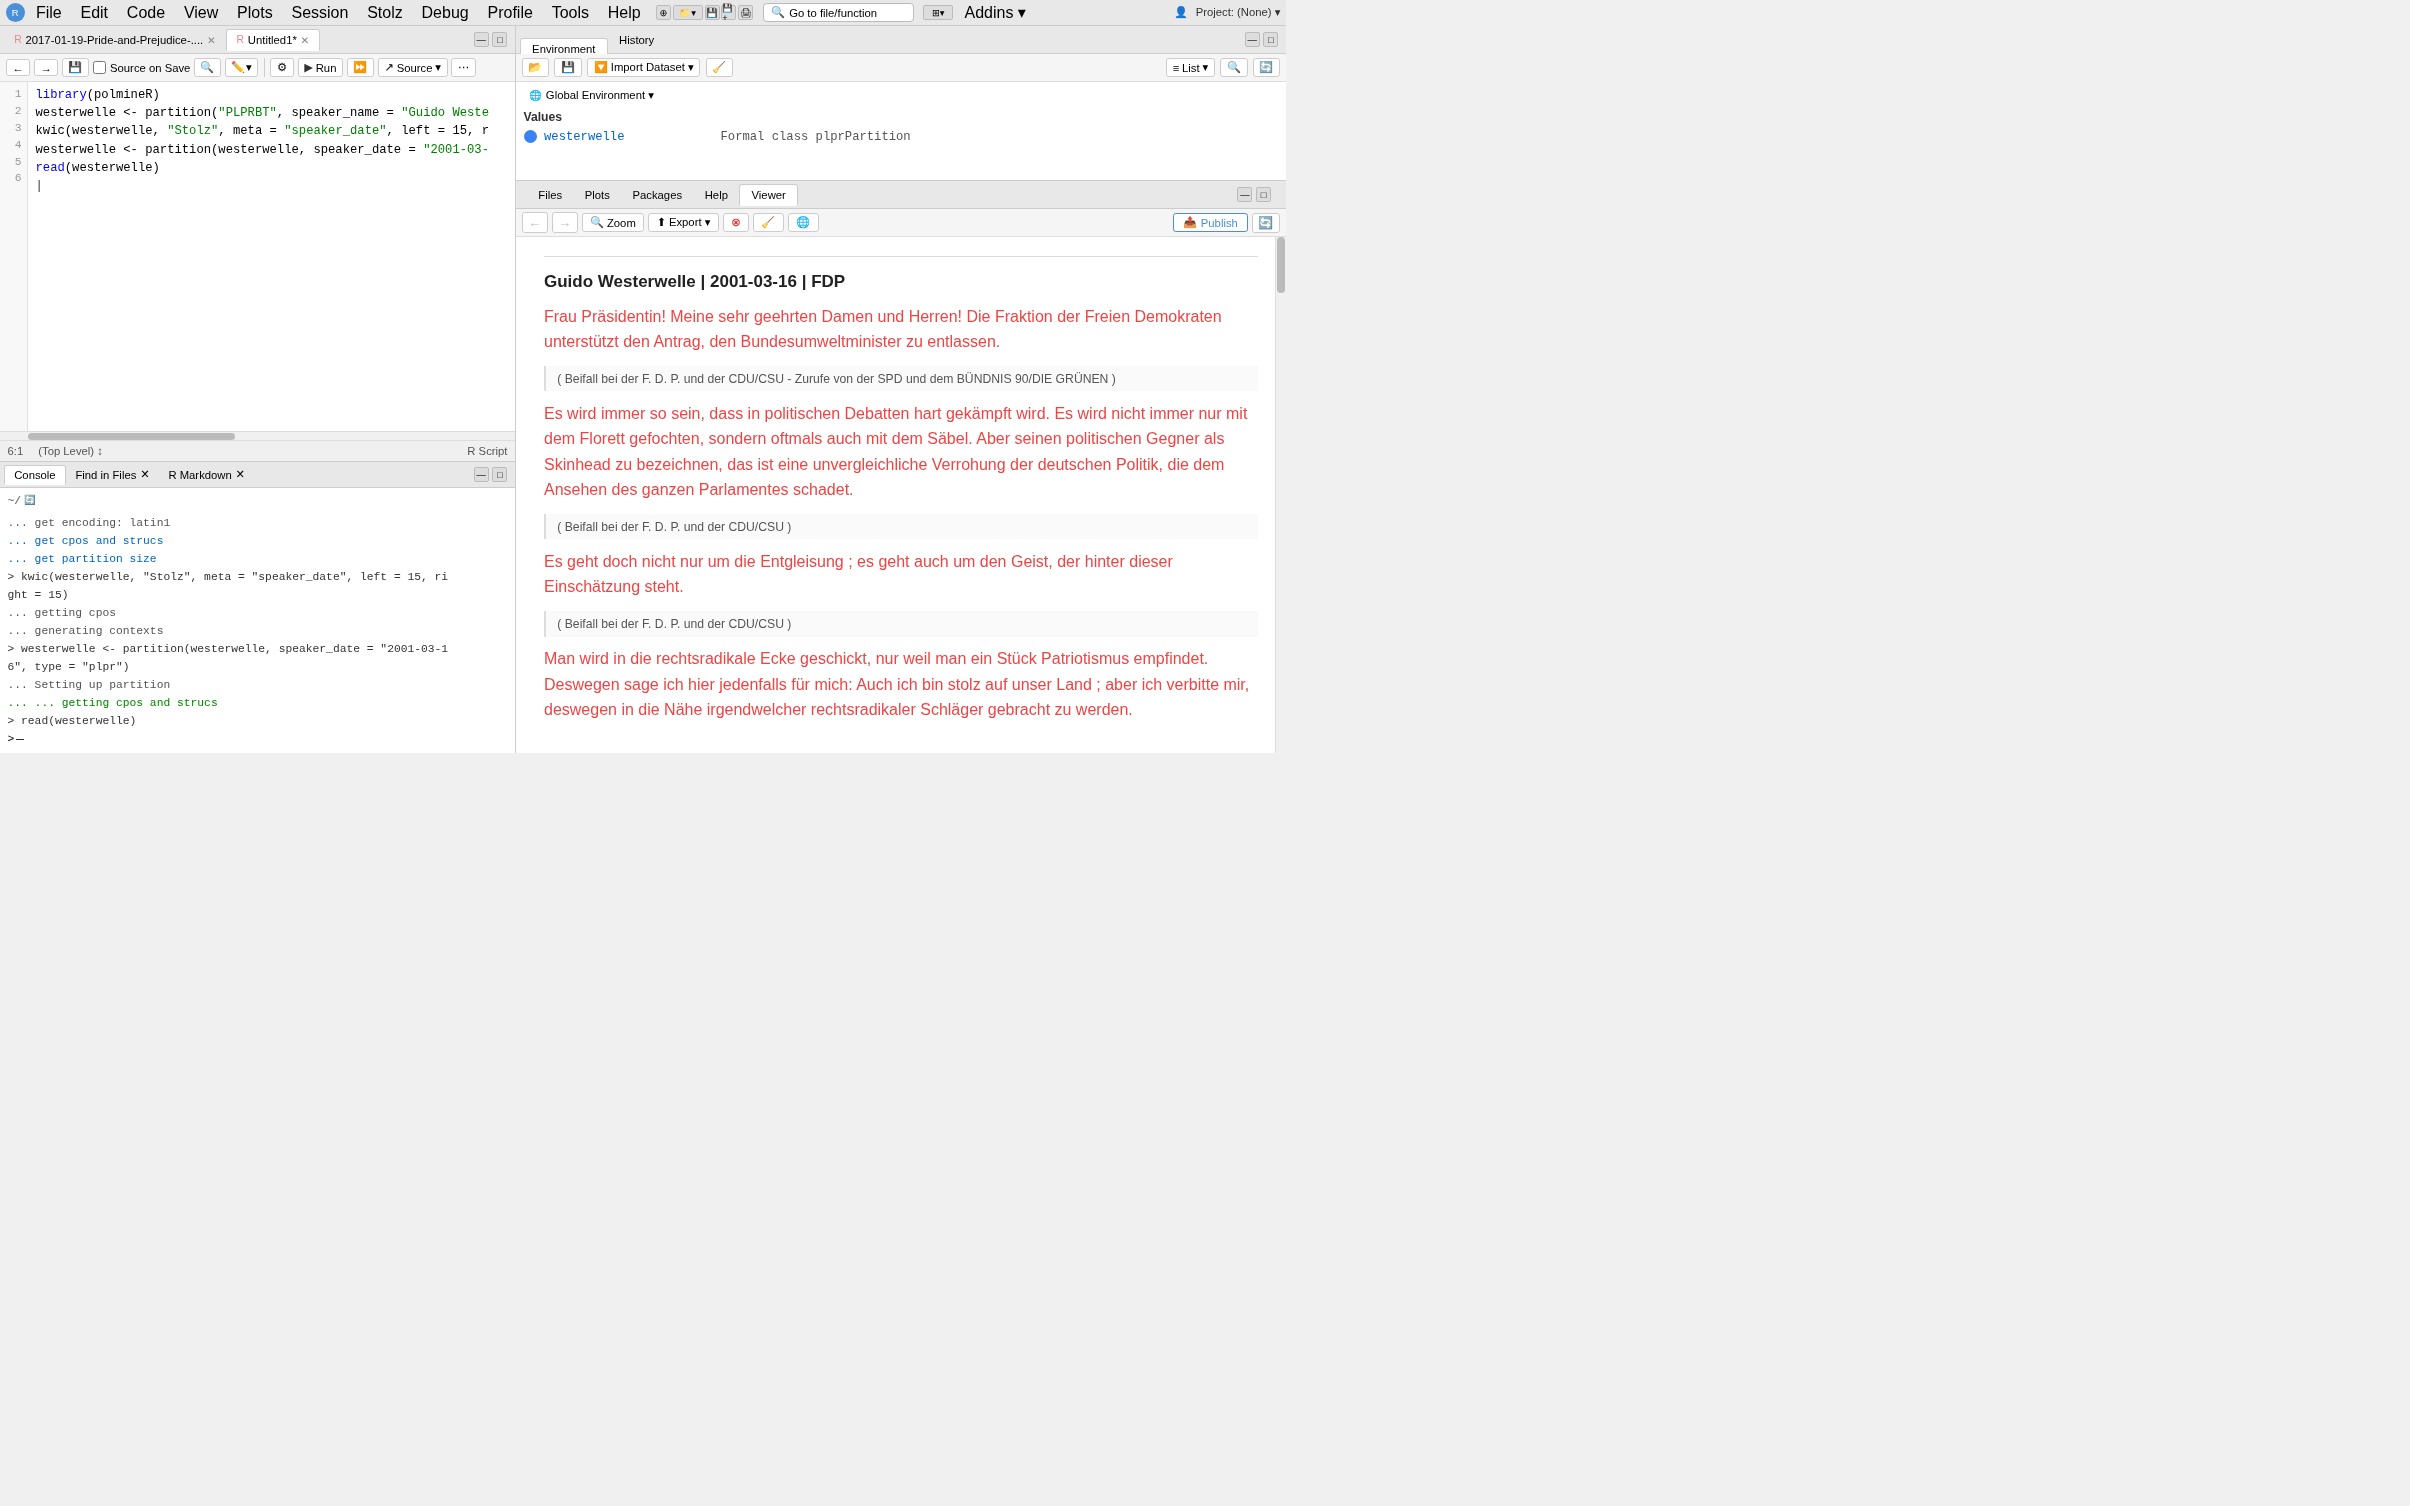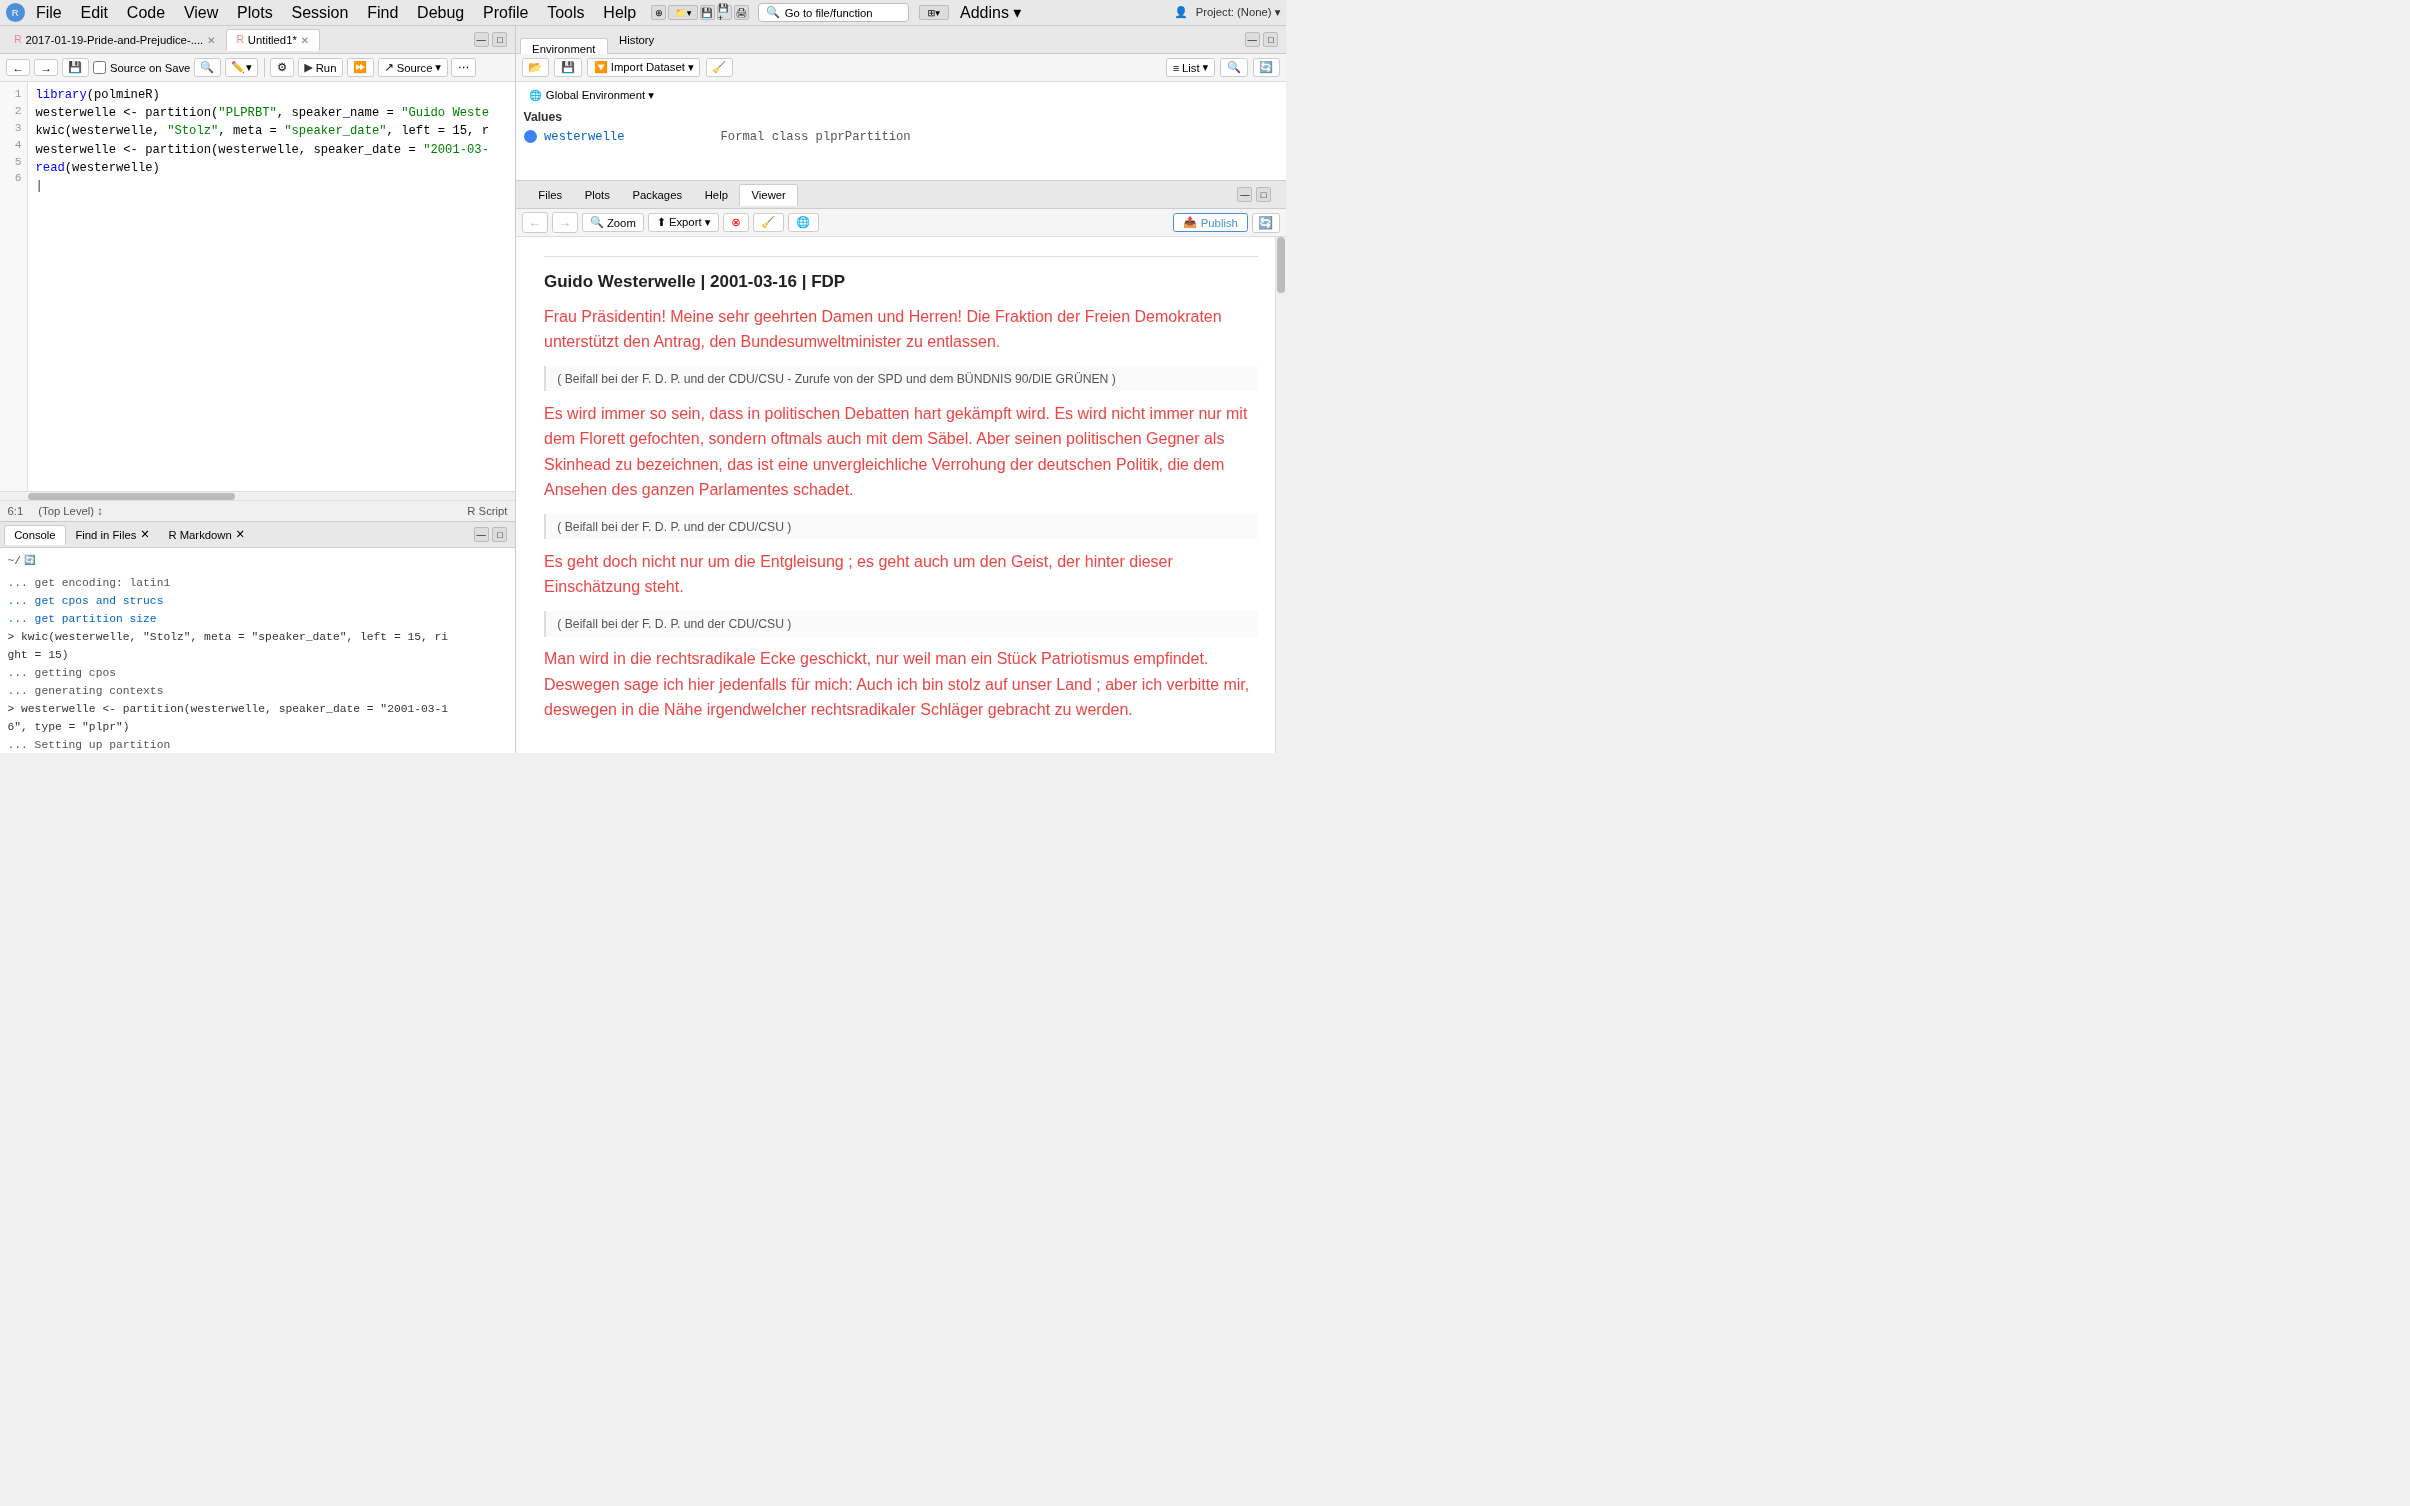--- a/index.html
+++ b/index.html
@@ -205,21 +205,21 @@
       height: 21px;
       padding: 0 7.5px;
       font-size: 11.3px;
       color: #555;
       gap: 15px;
     }
     .status-right { margin-left: auto; }
 
     
     .console-panel {
-      height: 232px;
+      height: 292px;
       display: flex;
       flex-direction: column;
       border-top: 0.9px solid #ccc;
     }
     .console-tabs {
       display: flex;
       align-items: center;
       background: #e8e8e8;
       border-bottom: 0.9px solid #ccc;
       height: 26px;
@@ -486,21 +486,21 @@
 <body>
 
 <div class="menubar">
   <div class="menu-globe">R</div>
   <div class="menubar-item">File</div>
   <div class="menubar-item">Edit</div>
   <div class="menubar-item">Code</div>
   <div class="menubar-item">View</div>
   <div class="menubar-item">Plots</div>
   <div class="menubar-item">Session</div>
-  <div class="menubar-item">Find</div>
+  <div class="menubar-item">Stolz</div>
   <div class="menubar-item">Debug</div>
   <div class="menubar-item">Profile</div>
   <div class="menubar-item">Tools</div>
   <div class="menubar-item">Help</div>
 
   <div style="display:flex; gap:1.9px; margin-left:3.8px;">
     <div class="panel-ctrl-btn">⊕</div>
     <div class="panel-ctrl-btn" style="width:30px;">📁▾</div>
     <div class="panel-ctrl-btn">💾</div>
     <div class="panel-ctrl-btn" style="font-size:8.5px;">💾+</div>

